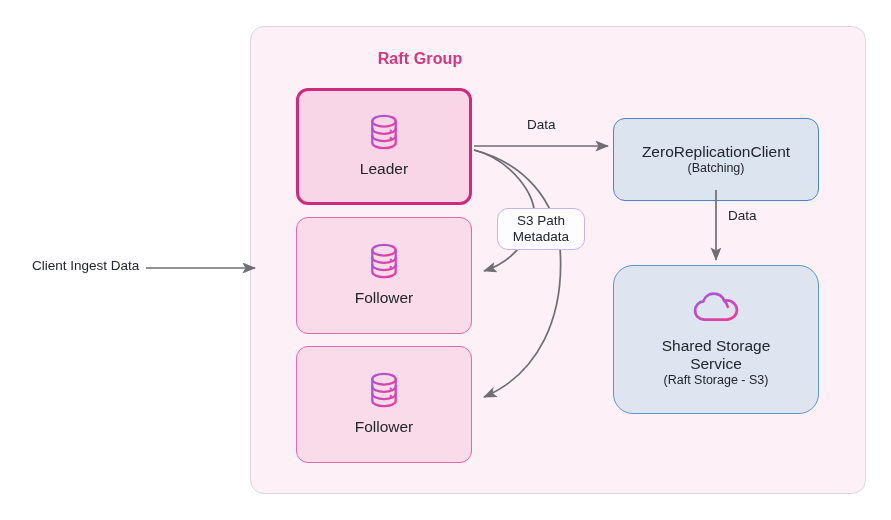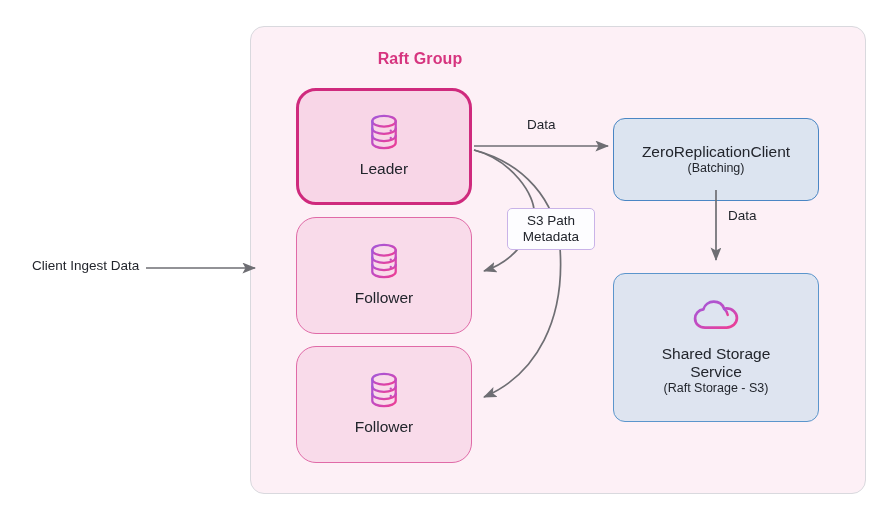--- a/index.html
+++ b/index.html
@@ -52,21 +52,21 @@
     top: 26px;
     width: 340px;
     height: 60px;
     pointer-events: none;
   }
 
   
   .node {
     position: absolute;
     box-sizing: border-box;
-    border-radius: 20px;
+    border-radius: 12px;
     display: flex;
     flex-direction: column;
     align-items: center;
     justify-content: center;
   }
   .node-label {
     font-size: 15.5px;
     color: #22252c;
     text-align: center;
     line-height: 1.18;
@@ -107,54 +107,53 @@
     left: 613px;
     top: 118px;
     width: 206px;
     height: 83px;
     background: #dce4f0;
     border: 1.6px solid #4a86c4;
     border-radius: 12px;
   }
   .storage {
     left: 613px;
-    top: 273px;
+    top: 265px;
     width: 206px;
     height: 149px;
     background: #dee4f0;
     border: 1.6px solid #5b95cc;
-    border-radius: 12px;
+    border-radius: 20px;
   }
 
   .node .icon {
     line-height: 0;
     margin-bottom: 10px;
   }
   .storage .icon { margin-bottom: 14px; }
 
   
   .meta-box {
     position: absolute;
     left: 497px;
     top: 208px;
     width: 88px;
     height: 42px;
     background: #fdfdff;
     border: 1.3px solid #c9b3e8;
-    border-radius: 5px;
+    border-radius: 11px;
     box-sizing: border-box;
     display: flex;
     align-items: center;
     justify-content: center;
     font-size: 13.5px;
     line-height: 1.22;
     text-align: center;
     color: #22252c;
     z-index: 6;
-    margin-left: 10px;
   }
 
   
   .edge-label {
     position: absolute;
     font-size: 13.5px;
     color: #22252c;
     white-space: nowrap;
     z-index: 5;
   }

